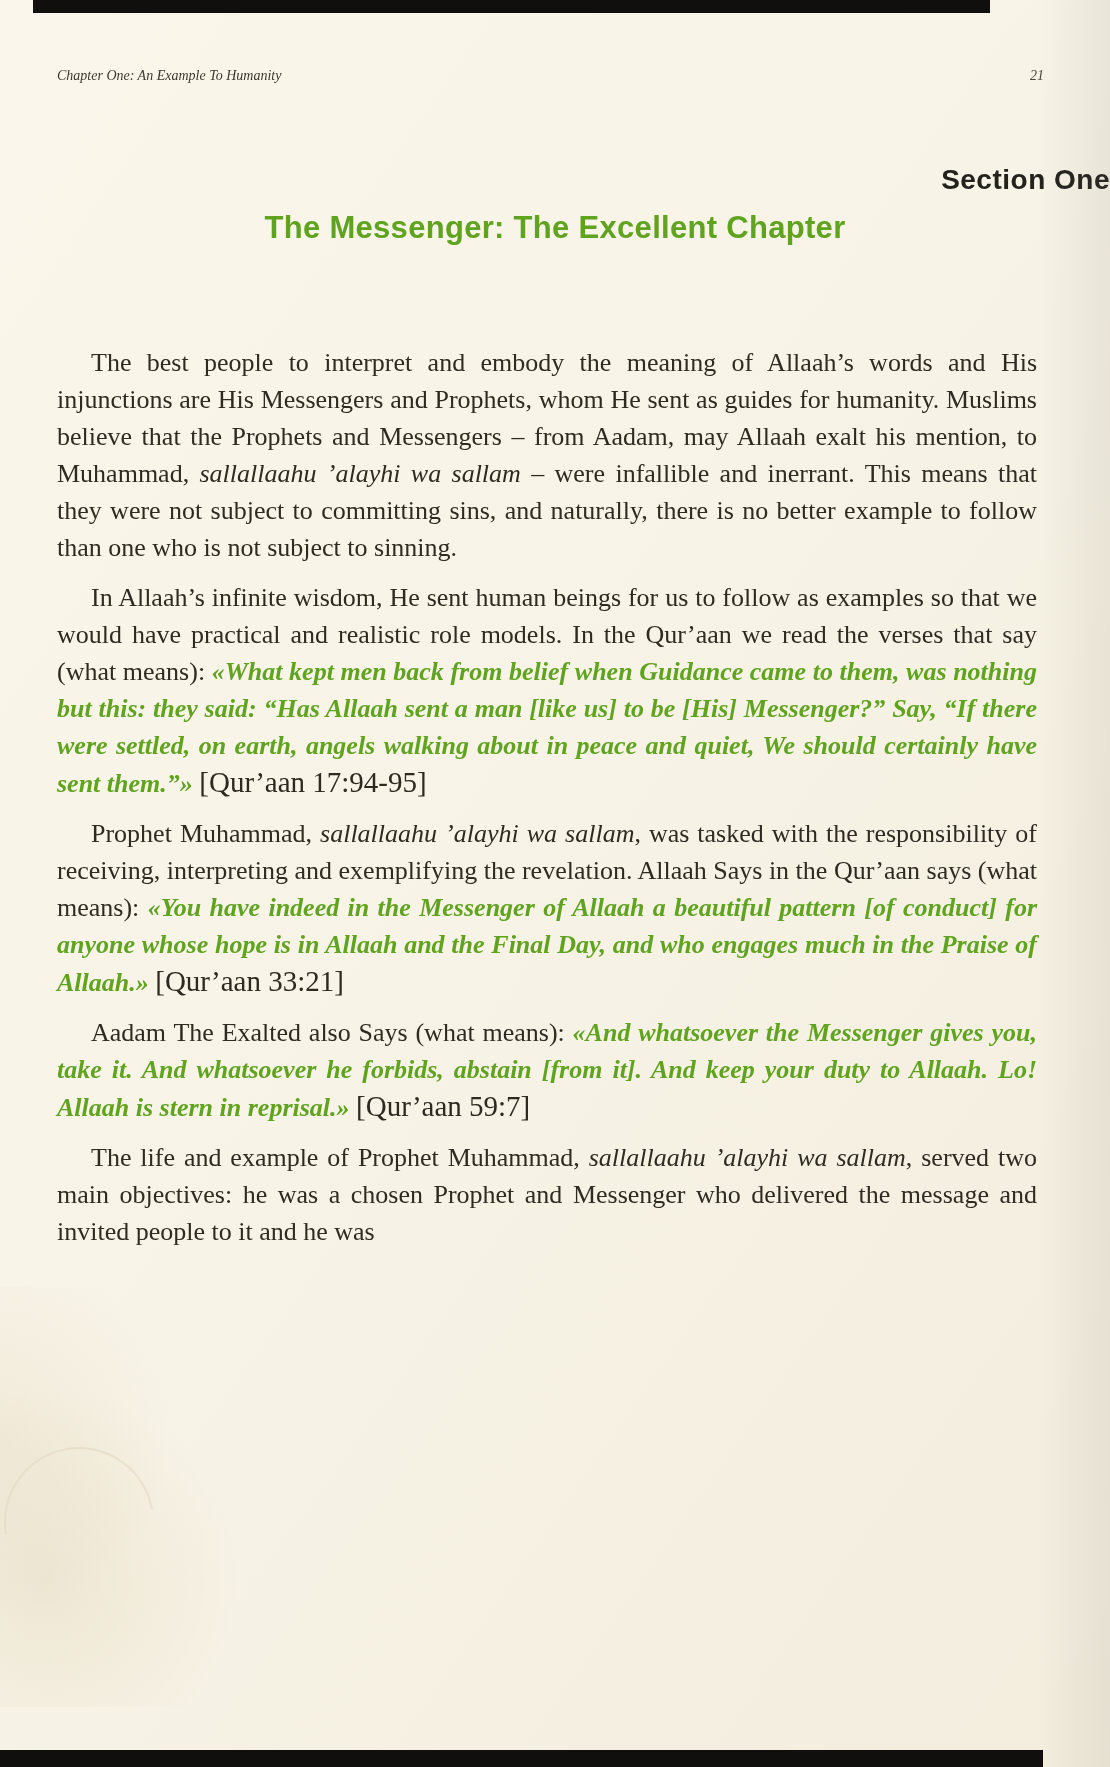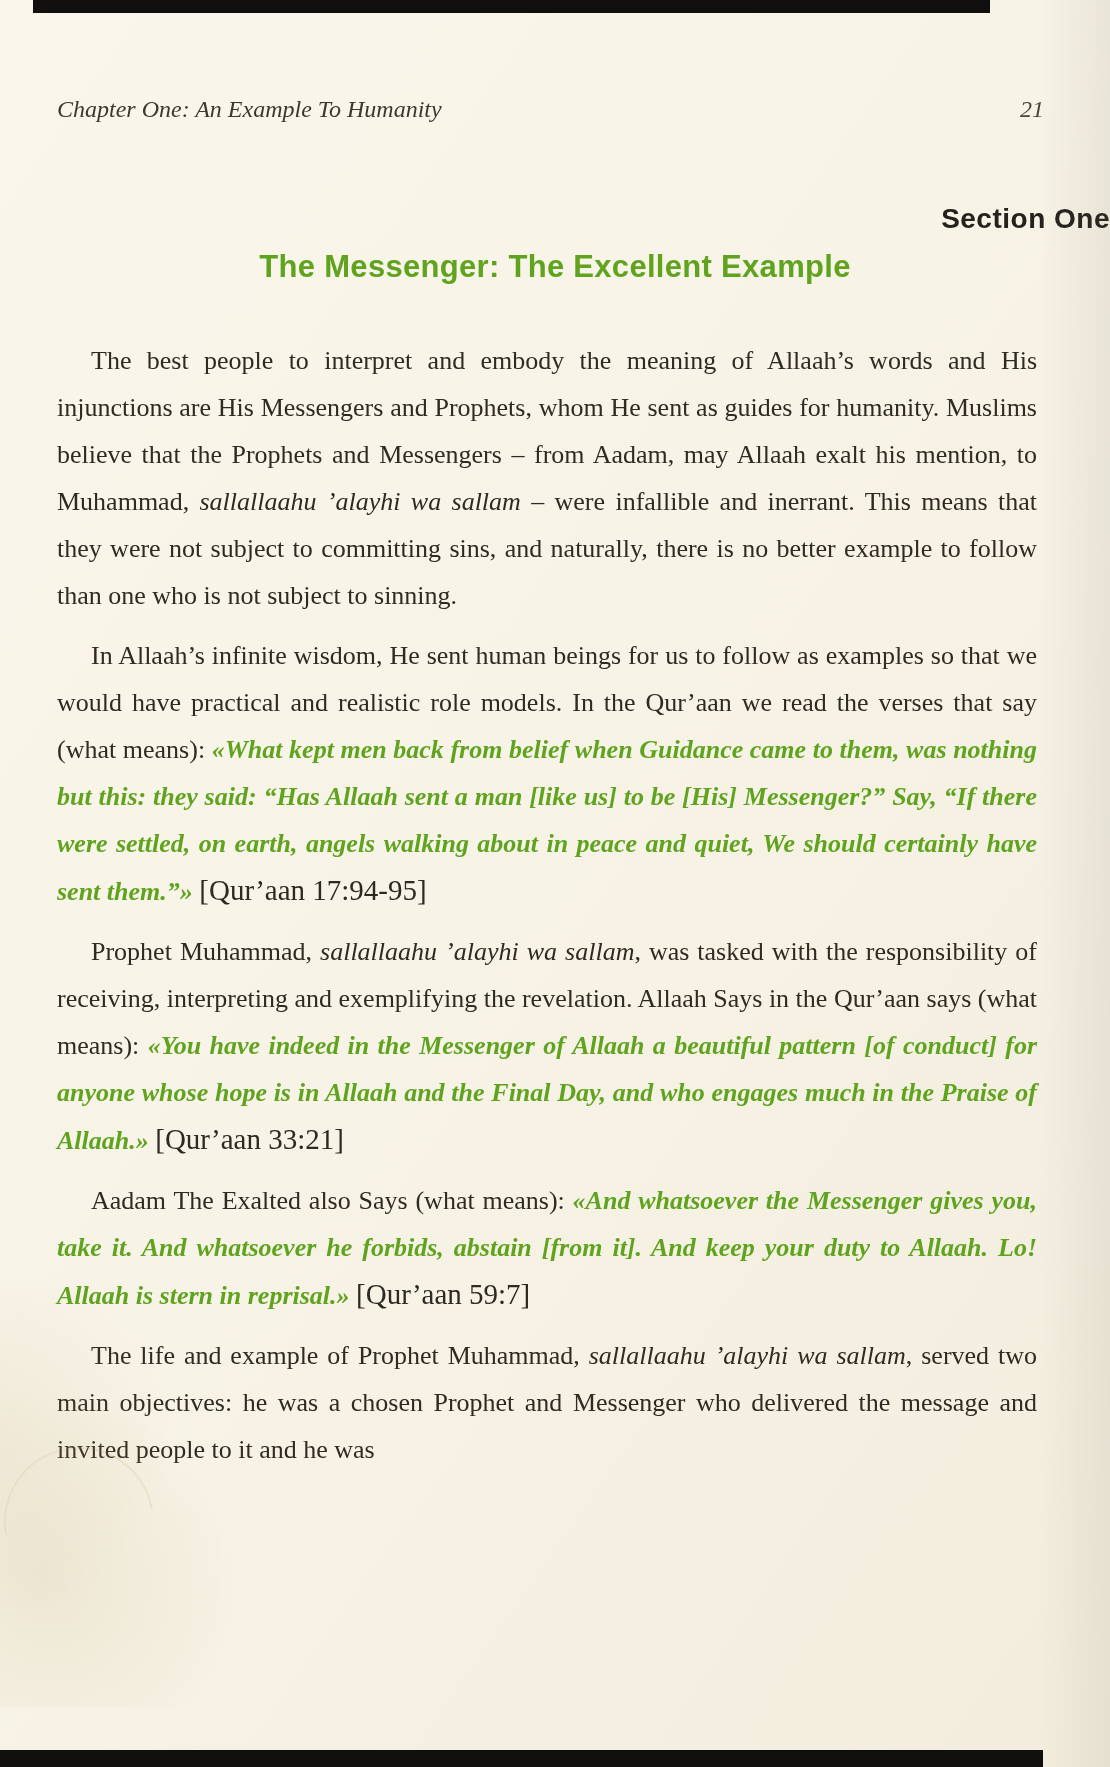--- a/index.html
+++ b/index.html
@@ -43,23 +43,23 @@
     border: 2px solid rgba(175,150,100,0.14);
     border-color: rgba(175,150,100,0.14) transparent transparent rgba(175,150,100,0.10);
     transform: rotate(35deg);
     pointer-events: none;
   }
 
   .page-header {
     display: flex;
     justify-content: space-between;
     align-items: flex-start;
-    padding: 96px 66px 0 57px;
+    padding: 68px 66px 0 57px;
     font-style: italic;
-    font-size: 24px;
+    font-size: 14px;
     color: #3d382e;
   }
   .page-number { color: #4a443a; }
 
   .section-title {
     margin-top: 80px;
     text-align: right;
     font-family: "Liberation Sans", sans-serif;
     font-weight: bold;
     font-size: 28px;
@@ -70,23 +70,23 @@
     margin-top: 14px;
     text-align: center;
     font-family: "Liberation Sans", sans-serif;
     font-weight: bold;
     font-size: 31px;
     letter-spacing: 0.3px;
     color: var(--accent, #5fa31f);
   }
 
   .content {
-    margin: 52px 73px 0 57px;
+    margin: 98px 73px 0 57px;
     font-size: 26px;
-    line-height: 47px;
+    line-height: 37px;
     text-align: justify;
     color: #302b22;
   }
   .para {
     text-indent: 34px;
     margin-bottom: 13px;
   }
   .run-normal { font-style: normal; }
   .run-italic { font-style: italic; }
   .run-quote {
@@ -106,21 +106,21 @@
 <div class="page">
 
   <div class="scan-bar-top"></div>
 
   <div class="page-header">
     <span class="chapter-title">Chapter One: An Example To Humanity</span>
     <span class="page-number">21</span>
   </div>
 
   <div class="section-title">Section One</div>
-  <div class="section-subtitle">The Messenger: The Excellent Example</div>
+  <div class="section-subtitle">The Messenger: The Excellent Chapter</div>
 
   <div class="content" id="content">
       <p class="para"><span class="run-normal">The best people to interpret and embody the meaning of Allaah’s words and His injunctions are His Messengers and Prophets, whom He sent as guides for humanity. Muslims believe that the Prophets and Messengers – from Aadam, may Allaah exalt his mention, to Muhammad, </span><span class="run-italic">sallallaahu ’alayhi wa sallam</span><span class="run-normal"> – were infallible and inerrant. This means that they were not subject to committing sins, and naturally, there is no better example to follow than one who is not subject to sinning.</span></p>
       <p class="para"><span class="run-normal">In Allaah’s infinite wisdom, He sent human beings for us to follow as examples so that we would have practical and realistic role models. In the Qur’aan we read the verses that say (what means): </span><span class="run-quote">«What kept men back from belief when Guidance came to them, was nothing but this: they said: “Has Allaah sent a man [like us] to be [His] Messenger?” Say, “If there were settled, on earth, angels walking about in peace and quiet, We should certainly have sent them.”» </span><span class="run-citation">[Qur’aan 17:94-95]</span></p>
       <p class="para"><span class="run-normal">Prophet Muhammad, </span><span class="run-italic">sallallaahu ’alayhi wa sallam</span><span class="run-normal">, was tasked with the responsibility of receiving, interpreting and exemplifying the revelation. Allaah Says in the Qur’aan says (what means): </span><span class="run-quote">«You have indeed in the Messenger of Allaah a beautiful pattern [of conduct] for anyone whose hope is in Allaah and the Final Day, and who engages much in the Praise of Allaah.» </span><span class="run-citation">[Qur’aan 33:21]</span></p>
       <p class="para"><span class="run-normal">Aadam The Exalted also Says (what means): </span><span class="run-quote">«And whatsoever the Messenger gives you, take it. And whatsoever he forbids, abstain [from it]. And keep your duty to Allaah. Lo! Allaah is stern in reprisal.» </span><span class="run-citation">[Qur’aan 59:7]</span></p>
       <p class="para"><span class="run-normal">The life and example of Prophet Muhammad, </span><span class="run-italic">sallallaahu ’alayhi wa sallam</span><span class="run-normal">, served two main objectives: he was a chosen Prophet and Messenger who delivered the message and invited people to it and he was</span></p>
     </div>
 
   <div class="watermark"></div>

